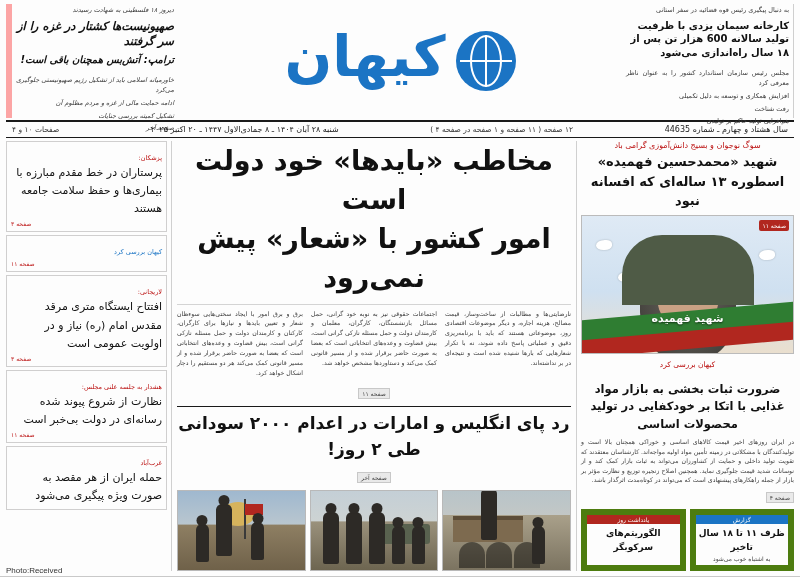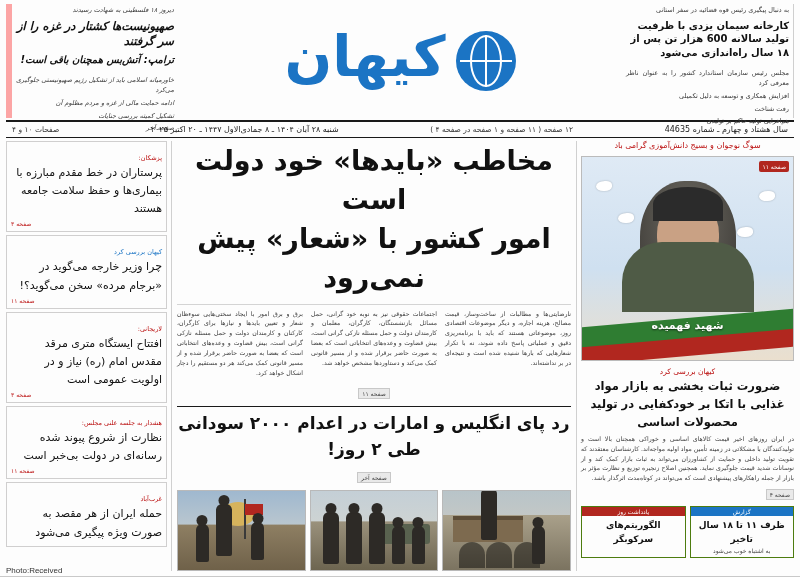--- a/index.html
+++ b/index.html
@@ -192,34 +192,34 @@
   .poster .p-no {
     position:absolute; right:4px; top:4px;
     background:#b1271f; color:#fff; font-size:6px; padding:2px 3px;
     border-radius:2px; line-height:1.2; text-align:center;
   }
 
   .rc-block { margin-top: 6px; }
   .rc-kicker { font-size:7.5px; color:#b11; text-align:center; }
   .rc-head {
     font-size: 11.5px; font-weight:bold; text-align:center;
-    line-height:1.55; color:#111; margin-top:2px;
+    line-height:1.55; color:#111; margin-top:12px;
   }
   .rc-body {
     font-size: 6.2px; line-height:1.55; text-align:justify; color:#3b3b3b;
     margin-top: 3px;
   }
   .more-tag {
     display:inline-block; background:#e9e9e9; border:1px solid #c8c8c8;
     font-size:6px; padding:1px 3px; margin-top:2px; color:#444;
   }
 
   
   .rbox-row { display:flex; flex-direction:row; gap:4px; margin-top:5px; }
-  .rbox { flex:1 1 0; border:1px solid #4d7c0f; padding:2px 3px; }
+  .rbox { flex:1 1 0; border:6px solid #4d7c0f; padding:2px 3px; }
   .rbox-title {
     font-size:6px; color:#fff; background:#b1271f; text-align:center;
     padding:1px 0; margin:-2px -3px 3px -3px;
   }
   .rbox-title.blue { background:#1b74c4; }
   .rbox-head { font-size:9px; font-weight:bold; text-align:center; line-height:1.5; }
   .rbox-sub { font-size:6px; color:#444; text-align:center; line-height:1.5; }
 
   
   .mid-kicker { font-size:9px; color:#b11; text-align:center; margin-bottom:4px; }
@@ -340,20 +340,21 @@
     <div class="seg">سال هشتاد و چهارم ‌ـ‌ شماره 44635</div>
     <div class="seg mid">۱۲ صفحه ( ۱۱ صفحه و ۱ صفحه در صفحه ۴ )</div>
     <div class="seg">شنبه ۲۸ آبان ۱۴۰۴ ‌ـ‌ ۸ جمادی‌الاول ۱۴۴۷ ‌ـ‌ ۲۰ اکتبر ۲۰۲۵</div>
     <div class="seg mid">صفحات ۱۰ و ۴</div>
   </div>
 
   <div class="body">
 
     <div class="col-right">
       <div class="kicker">سوگ نوجوان و بسیج دانش‌آموزی گرامی باد</div>
+      <div class="right-head">شهید «محمدحسین فهمیده» اسطوره ۱۳ ساله‌ای که افسانه نبود</div>
 
       <div class="poster">
         <div class="p-no">صفحه ۱۱</div>
         <div class="dove d1"></div>
         <div class="dove d2"></div>
         <div class="dove d3"></div>
         <div class="dove d4"></div>
         <div class="portrait"></div>
         <div class="face"></div>
         <div class="hair"></div>
@@ -432,21 +433,20 @@
     </div>
 
     <div class="col-left">
       <div class="lbox">
         <span class="lbox-tag">پزشکان:</span>
         <div class="lbox-head">پرستاران در خط مقدم مبارزه با بیماری‌ها و حفظ سلامت جامعه هستند</div>
         <div class="lbox-more">صفحه ۳</div>
       </div>
       <div class="lbox">
         <span class="lbox-tag blue">کیهان بررسی کرد</span>
-        <div class="lbox-head">چرا وزیر خارجه می‌گوید در «برجام مرده» سخن می‌گوید؟!</div>
         <div class="lbox-more">صفحه ۱۱</div>
       </div>
       <div class="lbox">
         <span class="lbox-tag">لاریجانی:</span>
         <div class="lbox-head">افتتاح ایستگاه متری مرقد مقدس امام (ره) نیاز و در اولویت عمومی است</div>
         <div class="lbox-more">صفحه ۳</div>
       </div>
       <div class="lbox">
         <span class="lbox-tag">هشدار به جلسه علنی مجلس:</span>
         <div class="lbox-head">نظارت از شروع پیوند شده رسانه‌ای در دولت بی‌خبر است</div>

